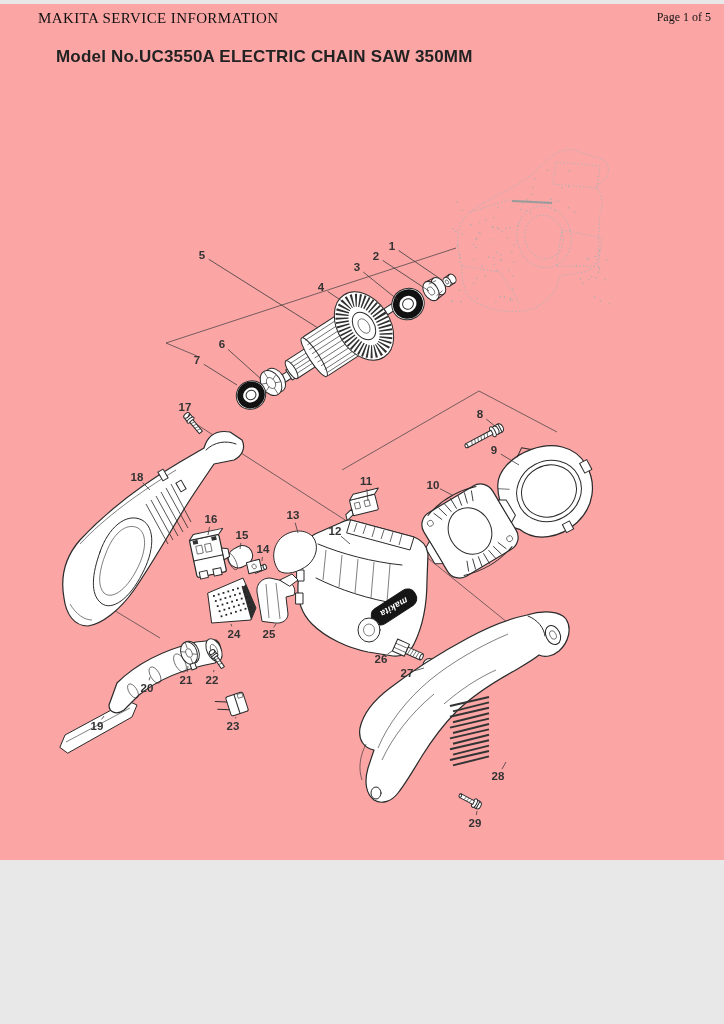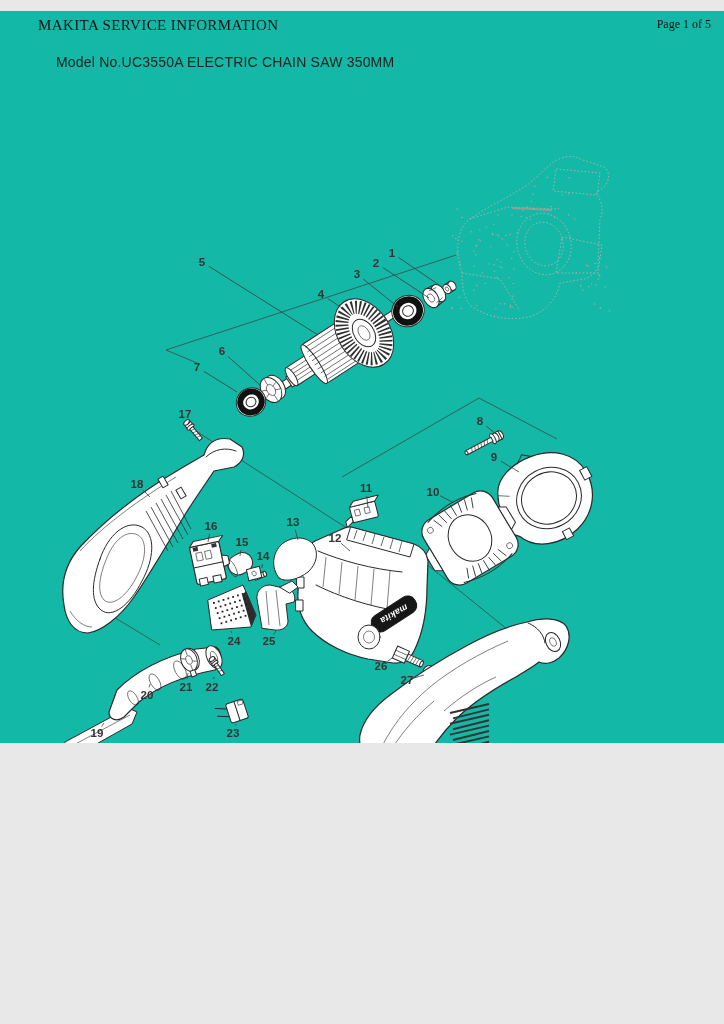--- a/index.html
+++ b/index.html
@@ -1,31 +1,31 @@
 <!DOCTYPE html>
 <html><head>
 <meta charset="utf-8">
 <style>
   html,body{margin:0;padding:0;background:#e8e8e8;}
   .page{
-    position:relative;width:724px;height:732px;background:#14b8a6;
-    margin:11px auto;overflow:hidden;
+    position:relative;width:724px;height:856px;background:#fca5a5;
+    margin:4px auto;overflow:hidden;
     font-family:"Liberation Sans",sans-serif;color:#1c1c1c;
   }
   .header-title{
     position:absolute;left:38px;top:6px;
     font-family:"Liberation Serif",serif;font-size:15px;letter-spacing:.4px;color:#111;
   }
   .page-indicator{
     position:absolute;right:13px;top:6px;
     font-family:"Liberation Serif",serif;font-size:12px;color:#111;
   }
   .model-line{
     position:absolute;left:56px;top:43px;
-    font-family:"Liberation Sans",sans-serif;font-size:14px;font-weight:400;
+    font-family:"Liberation Sans",sans-serif;font-size:17px;font-weight:700;
     letter-spacing:.2px;color:#222;
   }
   svg{position:absolute;left:0;top:0;}
   .ln{fill:none;stroke:#2a2a2a;stroke-width:1;stroke-linecap:round;stroke-linejoin:round;}
   .fw{fill:#fff;stroke:#2a2a2a;stroke-width:1;stroke-linecap:round;stroke-linejoin:round;}
   .fwb{fill:#fff;stroke:#2a2a2a;stroke-width:1.2;stroke-linecap:round;stroke-linejoin:round;}
   .thin{fill:none;stroke:#2a2a2a;stroke-width:.6;}
   .axis{fill:none;stroke:#3c3c3c;stroke-width:.7;}
   .ghost{fill:none;stroke:#b2b2b2;stroke-width:.9;stroke-dasharray:1.5 2.1;stroke-linejoin:round;}
   .callout-num{font-family:"Liberation Sans",sans-serif;font-size:11.5px;font-weight:bold;fill:#333;}

